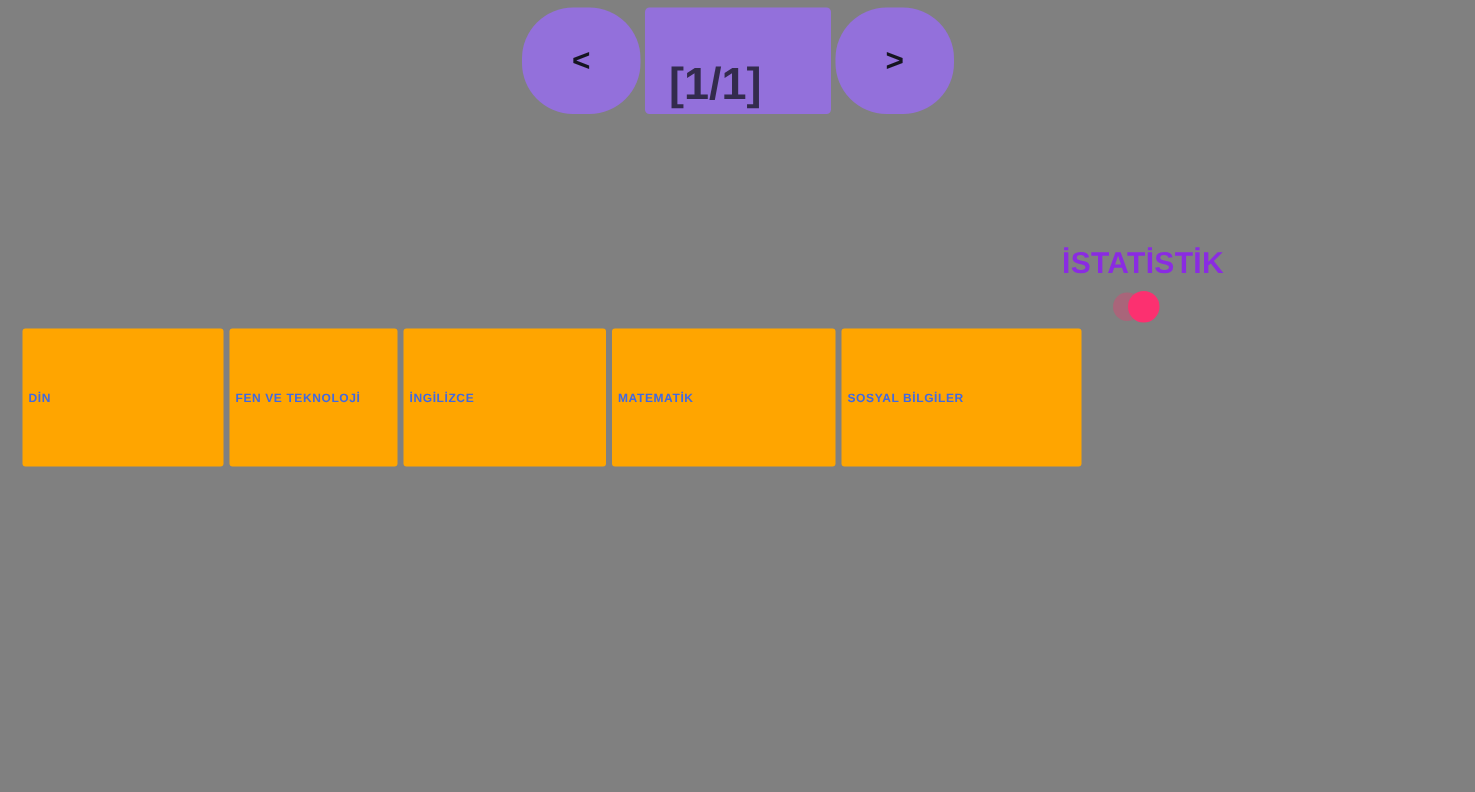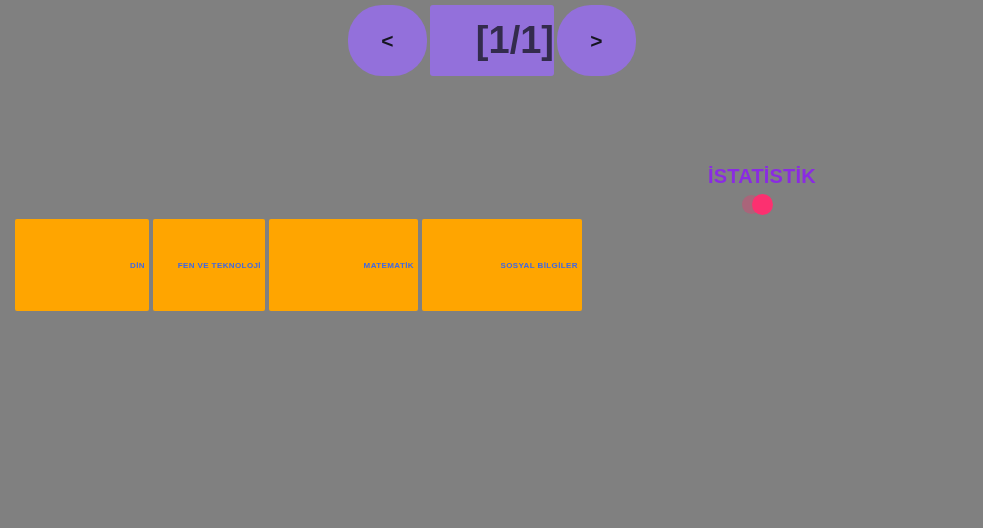--- a/index.html
+++ b/index.html
@@ -45,25 +45,25 @@
   }
   .pager-spacer { width: 3px; }
   .page-counter {
     width: 124px;
     height: 71px;
     background: #9370db;
     border: none;
     border-radius: 3px;
     color: #332b4d;
     font-family: "Liberation Sans", sans-serif;
-    font-size: 38px;
+    font-size: 30px;
     font-weight: bold;
     line-height: 71px;
-    text-align: right;
-    padding: 0;
+    text-align: left;
+    padding: 16px;
     cursor: pointer;
     -webkit-user-select: none;
     user-select: none;
   }
 
   
   .stats-block {
     position: absolute;
     left: 708px;
     top: 164px;
@@ -111,21 +111,21 @@
     height: 92px;
     display: flex;
     gap: 4px;
   }
   .card {
     background: #ffa500;
     border: none;
     border-radius: 2px;
     display: flex;
     align-items: center;
-    justify-content: flex-end;
+    justify-content: flex-start;
     padding: 0 4px;
     cursor: pointer;
     overflow: hidden;
   }
   .card-label {
     color: #4169e1;
     font-family: "Liberation Sans", sans-serif;
     font-size: 8px;
     font-weight: bold;
     letter-spacing: 0.4px;
@@ -155,19 +155,22 @@
   </div>
 </div>
 
 <div class="card-strip">
   <button class="card" style="width:134px">
     <span class="card-label">DİN</span>
   </button>
   <button class="card" style="width:112px">
     <span class="card-label">FEN VE TEKNOLOJİ</span>
   </button>
+  <button class="card" style="width:135px">
+    <span class="card-label">İNGİLİZCE</span>
+  </button>
   <button class="card" style="width:149px">
     <span class="card-label">MATEMATİK</span>
   </button>
   <button class="card" style="width:160px">
     <span class="card-label">SOSYAL BİLGİLER</span>
   </button>
 </div>
 
 </body></html>

